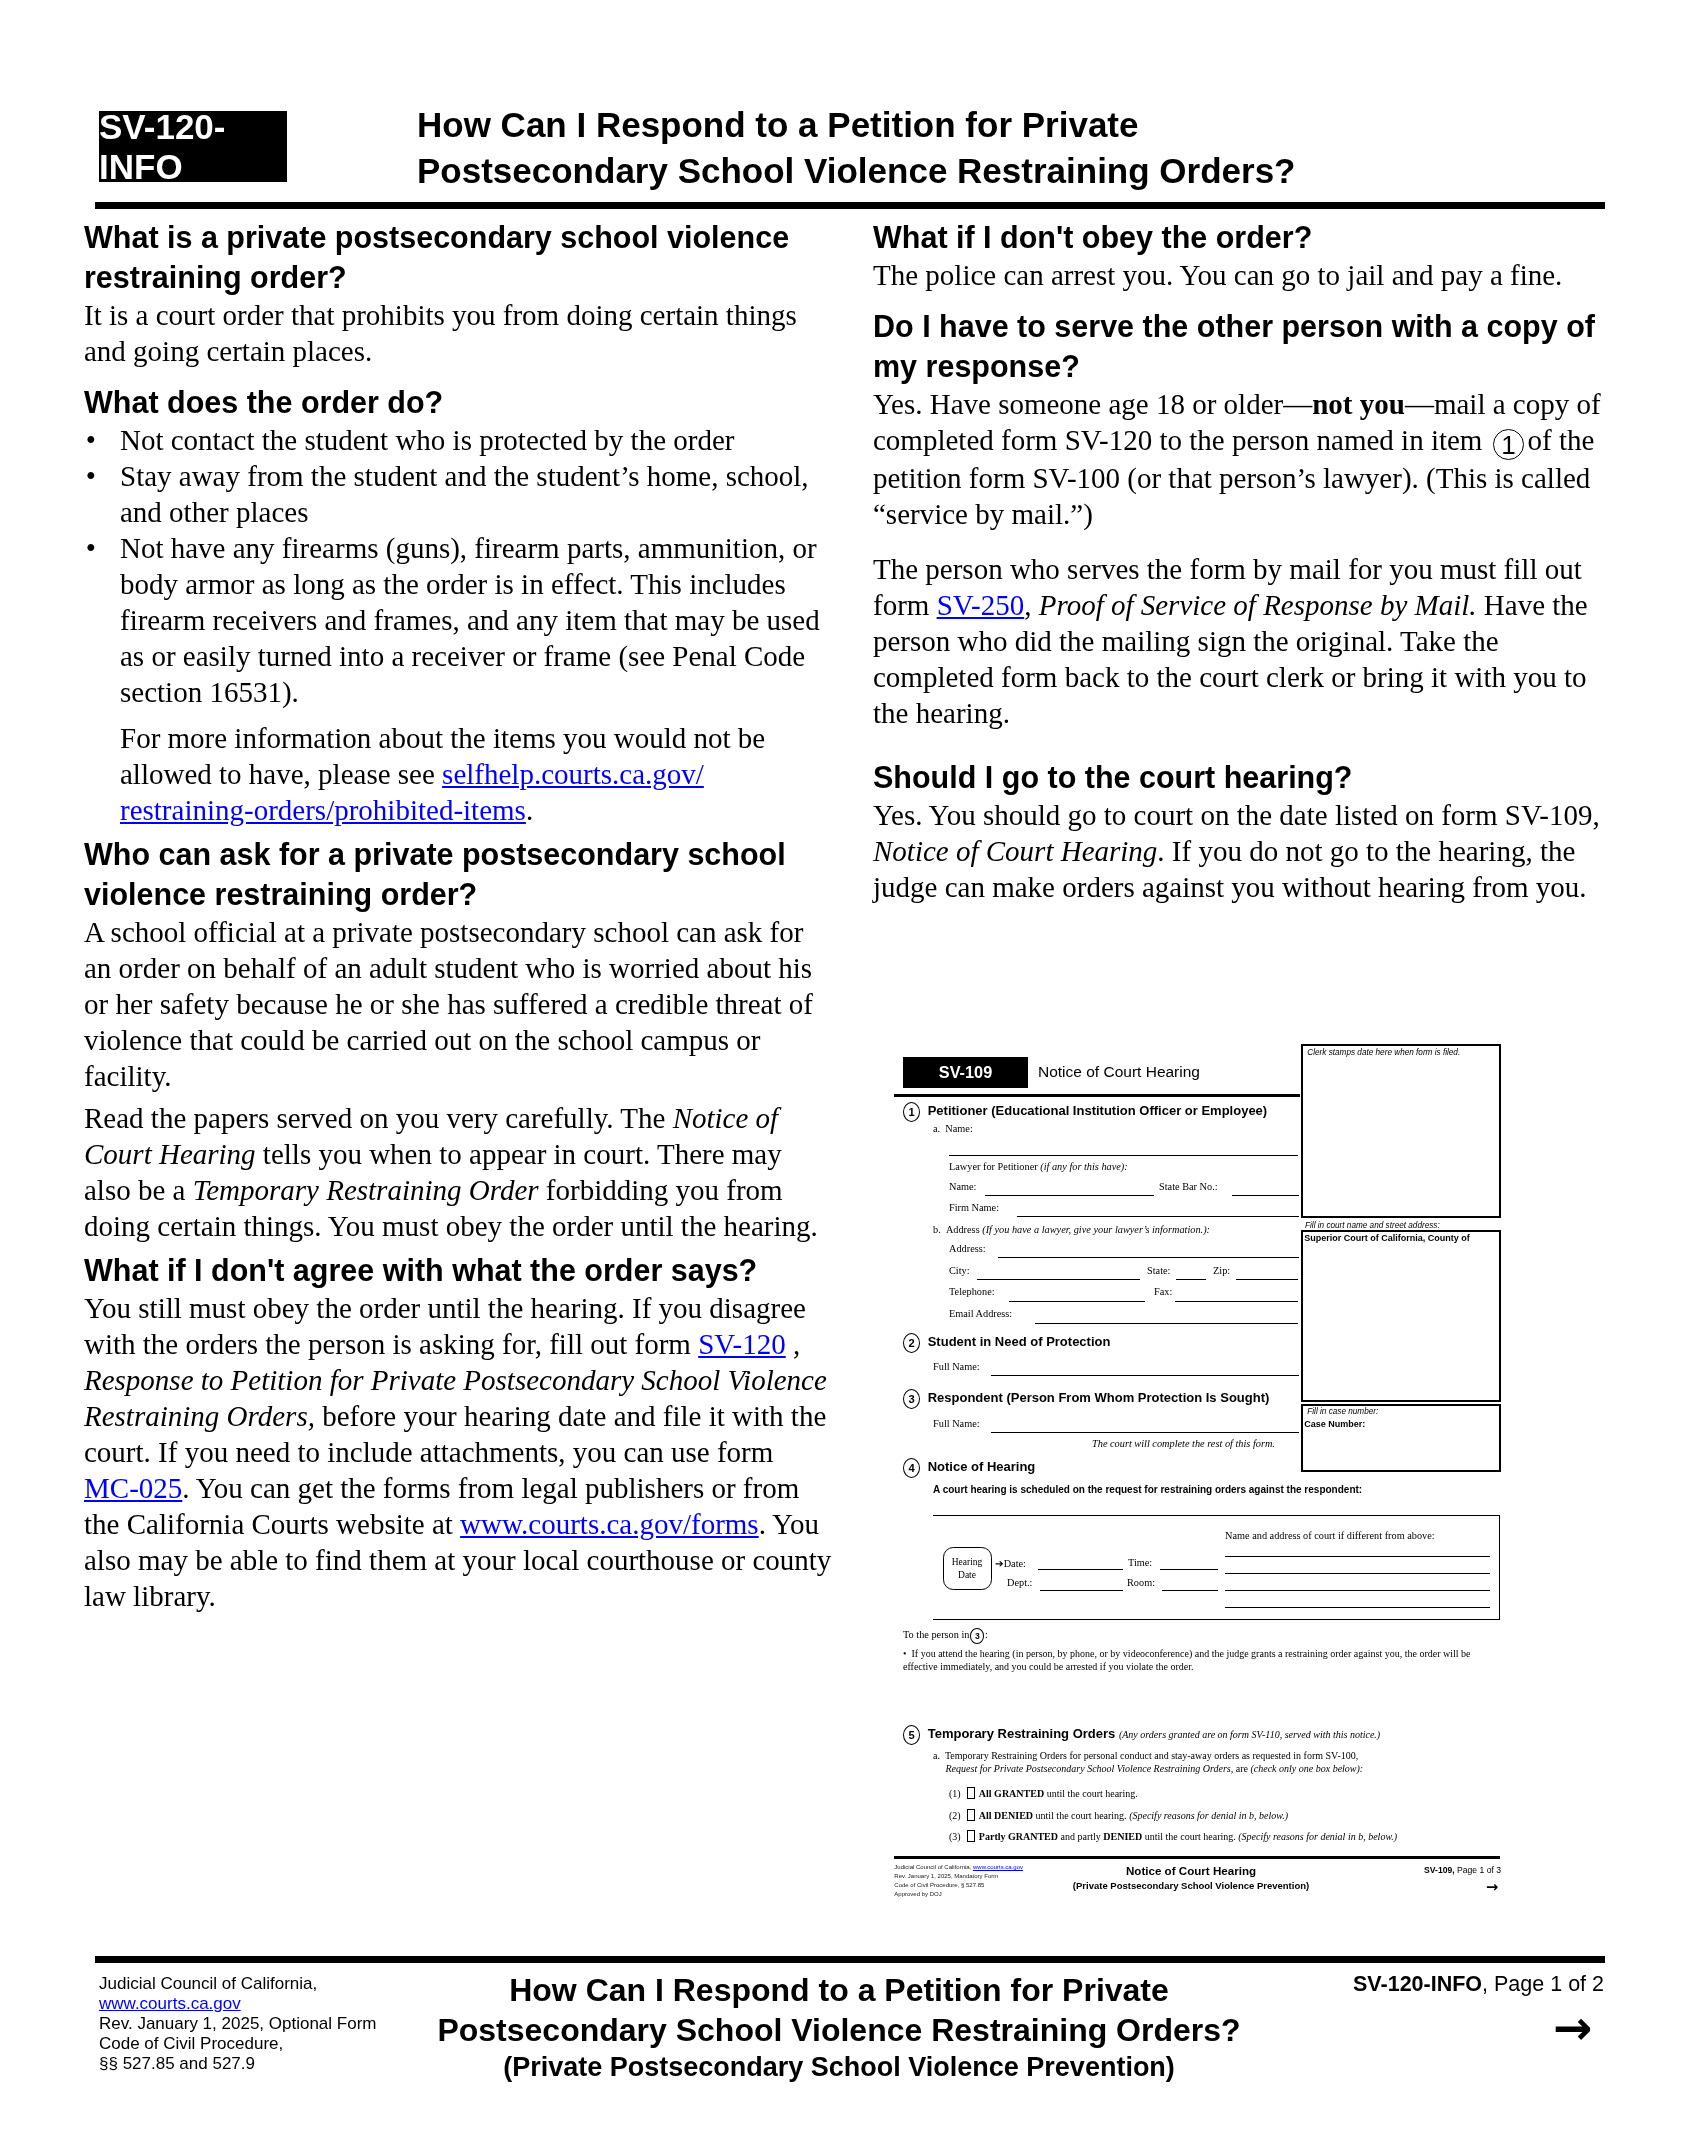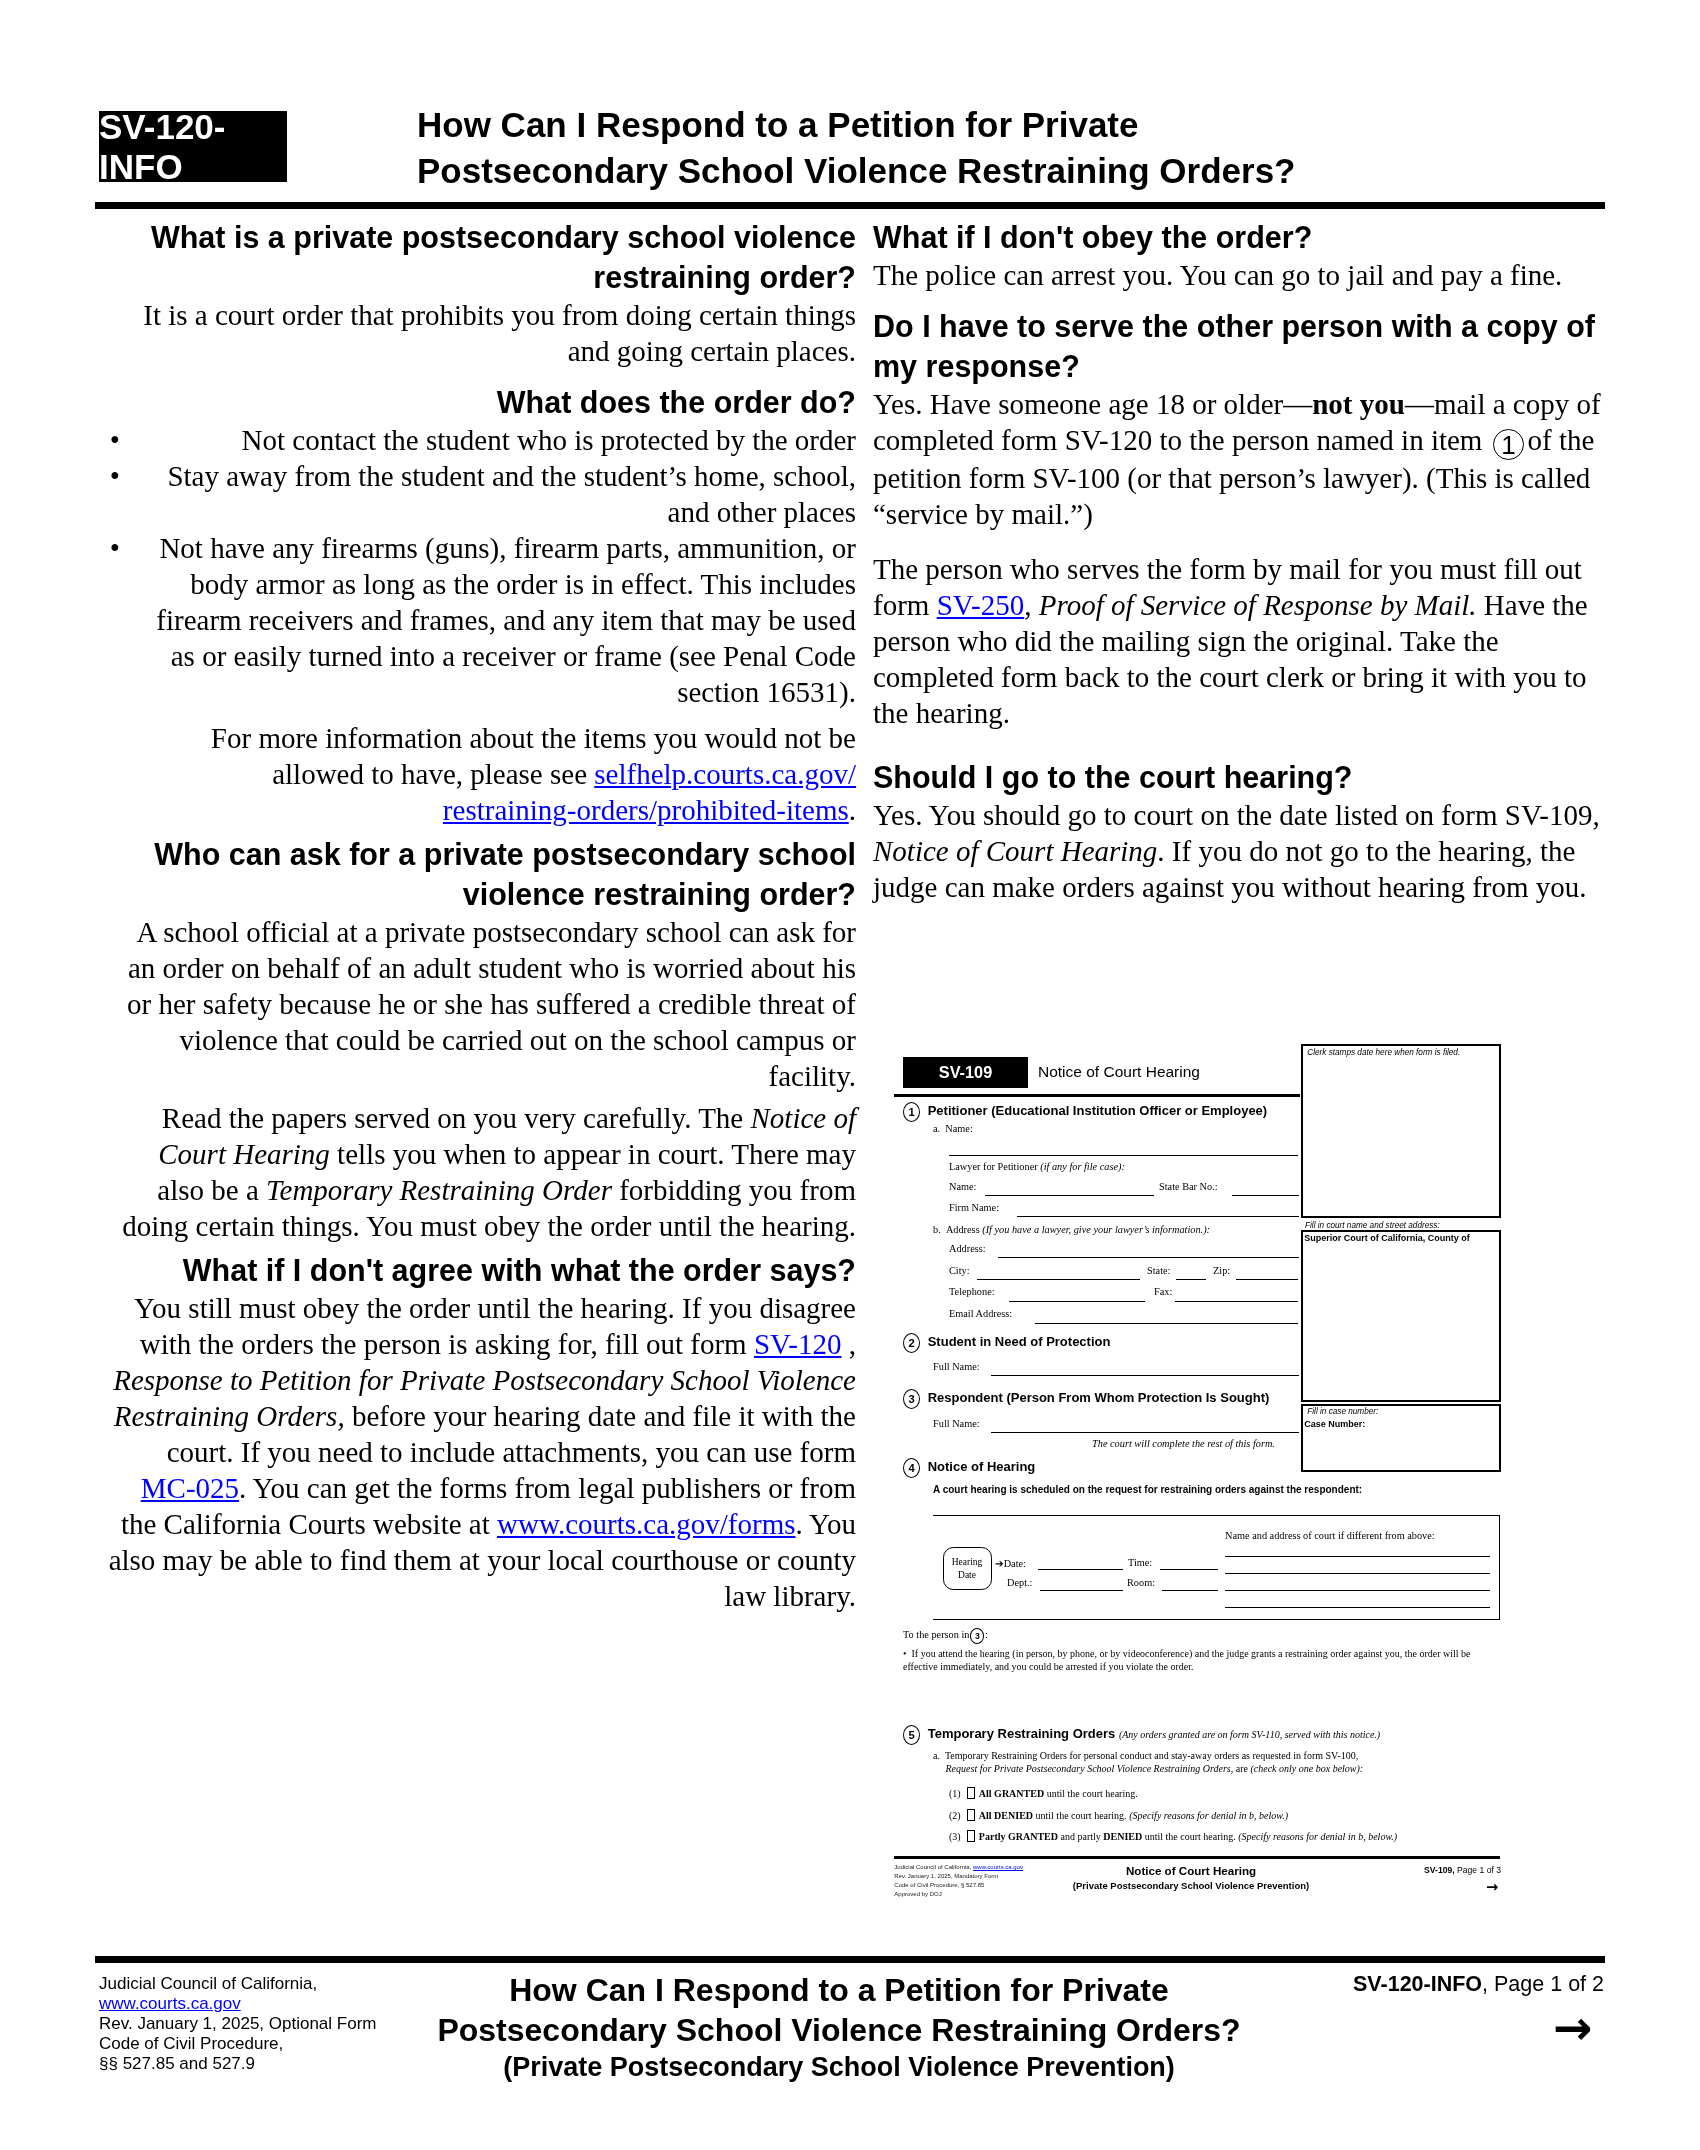--- a/index.html
+++ b/index.html
@@ -10,21 +10,21 @@
 
   
   #hdr-badge { left: 99px; top: 111px; width: 188px; height: 71px; background: #000; color: #fff;
     font-size: 35px; font-weight: bold; display: flex; align-items: center; justify-content: center; }
   #hdr-title { left: 417px; top: 102px; width: 1187px; font-size: 35px; font-weight: bold; line-height: 46px; }
   .rule-thick { background: #000; height: 6.5px; }
   #hdr-rule { left: 95px; top: 202px; width: 1510px; }
 
   
   .col { position: absolute; }
-  #col-left { left: 108px; top: 217px; width: 748px; text-align: right; }
+  #col-left { left: 84px; top: 217px; width: 748px; }
   #col-right { left: 873px; top: 217px; width: 740px; }
   h2 { font-family: "Liberation Sans", "DejaVu Sans", sans-serif; font-weight: bold; font-size: 30.5px; line-height: 40px; margin: 0; }
   p, li { font-family: "Liberation Serif", "DejaVu Serif", serif; font-size: 29px; line-height: 36px; margin: 0; }
   ul { list-style: none; margin: 0; padding: 0; }
   li { position: relative; padding-left: 36px; }
   li::before { content: "\2022"; position: absolute; left: 1.7px; top: 0; }
   .indent { padding-left: 36px; }
   .circ { display: inline-block; width: 31px; height: 31px; border: 1.7px solid #000; border-radius: 50%;
     text-align: center; line-height: 30px; font-family: "Liberation Sans", sans-serif; font-size: 26px; box-sizing: border-box; vertical-align: -4.3px; margin: 0 3.4px; }
 
@@ -126,21 +126,21 @@
     <div style="position:absolute;left:1.3px;top:1.3px;font-family:'Liberation Sans',sans-serif;font-weight:bold;font-size:9px">Superior Court of California, County of</div>
   </div>
   <div class="f-box" style="left:411px;top:363px;width:200px;height:68px">
     <div class="f-small-i" style="position:absolute;left:4.3px;top:0.9px">Fill in case number:</div>
     <div style="position:absolute;left:1.3px;top:13px;font-family:'Liberation Sans',sans-serif;font-weight:bold;font-size:9px">Case Number:</div>
   </div>
 
   <div class="f-sec" style="left:13px;top:61px"><span class="f-num">1</span><span>Petitioner (Educational Institution Officer or Employee)</span></div>
   <div class="f-lbl" style="left:43px;top:82px"><span>a.</span>&nbsp;&nbsp;<span>Name:</span></div>
   <div class="f-line" style="left:59px;top:114px;width:349px"></div>
-  <div class="f-lbl" style="left:59px;top:120px"><span>Lawyer for Petitioner</span> <i>(if any for file case):</i></div>
+  <div class="f-lbl" style="left:59px;top:120px"><span>Lawyer for Petitioner</span> <i>(if any for this have):</i></div>
   <div class="f-lbl" style="left:59px;top:140px">Name:</div>
   <div class="f-line" style="left:95px;top:154px;width:169px"></div>
   <div class="f-lbl" style="left:269px;top:140px">State Bar No.:</div>
   <div class="f-line" style="left:342px;top:154px;width:67px"></div>
   <div class="f-lbl" style="left:59px;top:161px">Firm Name:</div>
   <div class="f-line" style="left:127px;top:175px;width:282px"></div>
   <div class="f-lbl" style="left:43px;top:183px"><span>b.</span>&nbsp;&nbsp;<span>Address</span> <i>(If you have a lawyer, give your lawyer’s information.):</i></div>
   <div class="f-lbl" style="left:59px;top:202px">Address:</div>
   <div class="f-line" style="left:108px;top:216px;width:301px"></div>
   <div class="f-lbl" style="left:59px;top:224px">City:</div>

